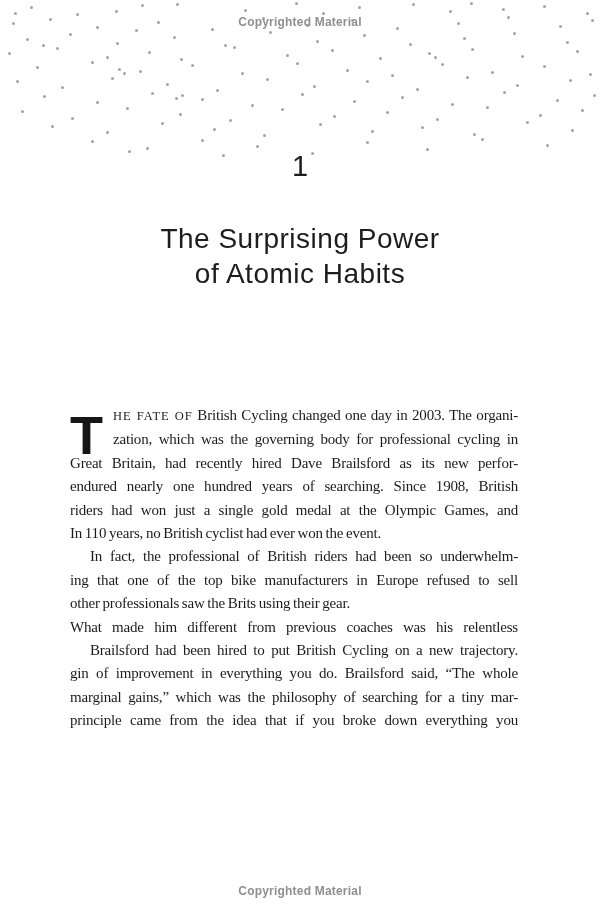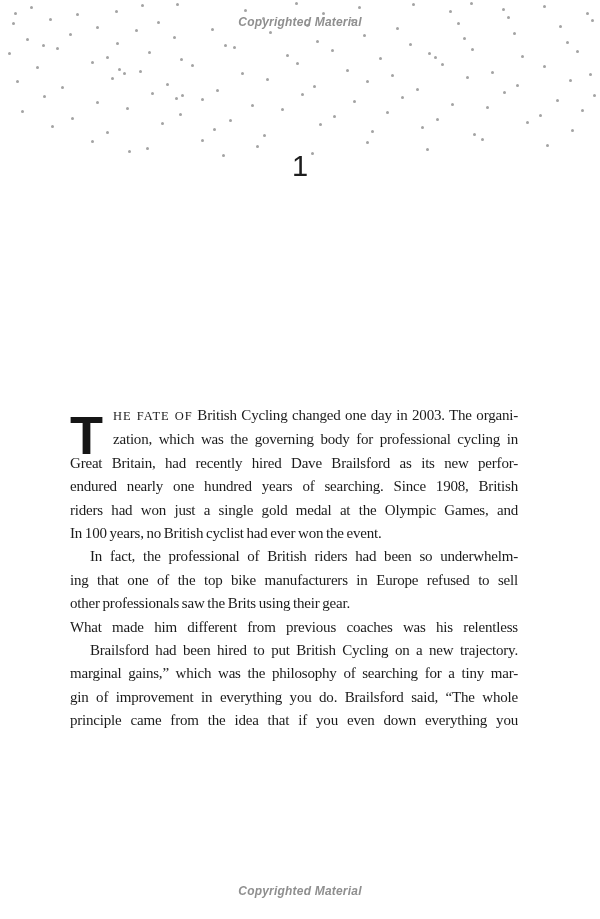--- a/index.html
+++ b/index.html
@@ -14,21 +14,20 @@
   .watermark {
     position: absolute;
     left: 0;
     width: 100%;
     text-align: center;
     font-family: "Liberation Sans", sans-serif;
     font-weight: bold;
     font-size: 12px;
     letter-spacing: 0.2px;
     color: #8f8f8f;
-    font-style: italic;
   }
   .watermark.top { top: 15px; }
   .watermark.bottom { top: 884px; }
   .dot {
     position: absolute;
     width: 3px;
     height: 3px;
     border-radius: 50%;
     opacity: 0.9;
   }
@@ -231,42 +230,43 @@
       <span class="dot" style="left: 366px; top: 141px; background: rgb(153, 153, 153);"></span>
       <span class="dot" style="left: 426px; top: 148px; background: rgb(153, 153, 153);"></span>
       <span class="dot" style="left: 481px; top: 138px; background: rgb(153, 153, 153);"></span>
       <span class="dot" style="left: 546px; top: 144px; background: rgb(153, 153, 153);"></span>
       <span class="dot" style="left: 128px; top: 150px; background: rgb(153, 153, 153);"></span>
       <span class="dot" style="left: 222px; top: 154px; background: rgb(153, 153, 153);"></span>
     </div>
 
   <div class="chapter-num">1</div>
 
+  <h1 class="title"><span>The Surprising Power</span><br><span>of Atomic Habits</span></h1>
 
   <div class="body-block" id="body-block">
       <div>
         <div class="dropcap">
           <span>T</span>
         </div>
         <div class="bline"><span class="smallcaps">he fate of</span> British Cycling changed one day in 2003. The organi-</div>
         <div class="bline">zation, which was the governing body for professional cycling in</div>
         <div class="bline">Great Britain, had recently hired Dave Brailsford as its new perfor-</div>
         <div class="bline">endured nearly one hundred years of searching. Since 1908, British</div>
         <div class="bline">riders had won just a single gold medal at the Olympic Games, and</div>
-        <div class="bline last">In 100 years, no British cyclist had ever won the event.</div>
+        <div class="bline last">In 110 years, no British cyclist had ever won the event.</div>
       </div>
       <div>
         <div class="bline indent">In fact, the professional of British riders had been so underwhelm-</div>
         <div class="bline">ing that one of the top bike manufacturers in Europe refused to sell</div>
         <div class="bline last">other professionals saw the Brits using their gear.</div>
       </div>
       <div>
         <div class="bline">What made him different from previous coaches was his relentless</div>
         <div class="bline indent">Brailsford had been hired to put British Cycling on a new trajectory.</div>
+        <div class="bline">gin of improvement in everything you do. Brailsford said, “The whole</div>
         <div class="bline">marginal gains,” which was the philosophy of searching for a tiny mar-</div>
-        <div class="bline">gin of improvement in everything you do. Brailsford said, “The whole</div>
-        <div class="bline">principle came from the idea that if you even down everything you</div>
+        <div class="bline">principle came from the idea that if you broke down everything you</div>
       </div>
     </div>
 
   <div class="watermark bottom">Copyrighted Material</div>
 
 </div>
 
 </body></html>

